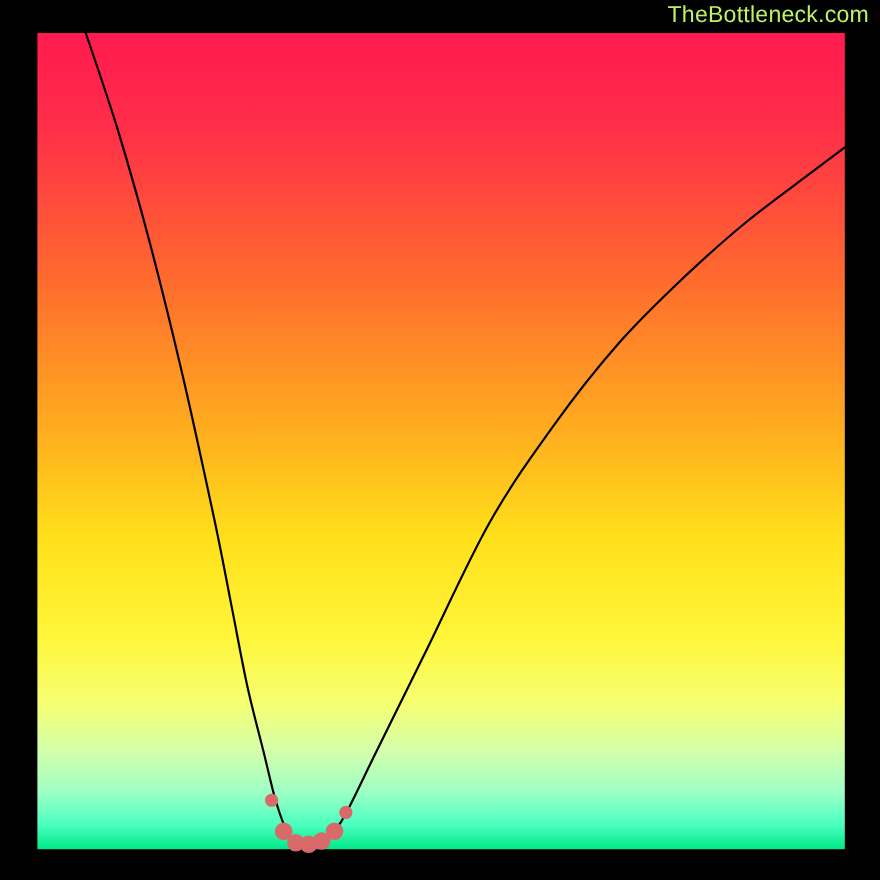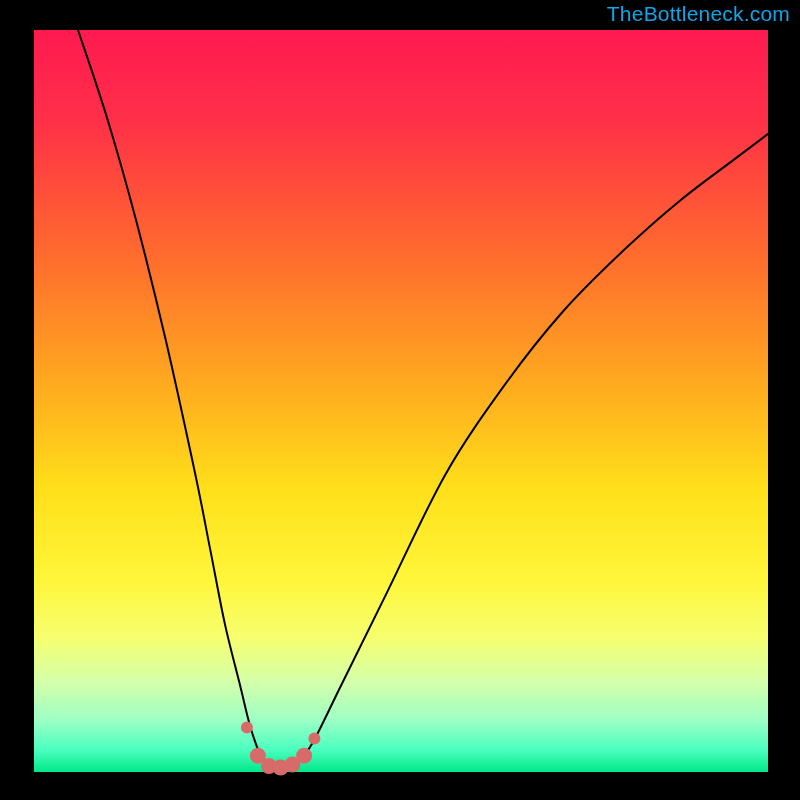--- a/index.html
+++ b/index.html
@@ -16,21 +16,21 @@
     top: 0;
     left: 0;
     width: 800px;
     height: 800px;
     background: #000;
   }
   .watermark {
     position: absolute;
     top: 2px;
     right: 10px;
-    color: #0ea5e9;
+    color: #bef264;
     font-size: 21px;
     font-weight: 500;
     letter-spacing: 0.2px;
   }
   svg {
     position: absolute;
     top: 0;
     left: 0;
   }
 </style>

